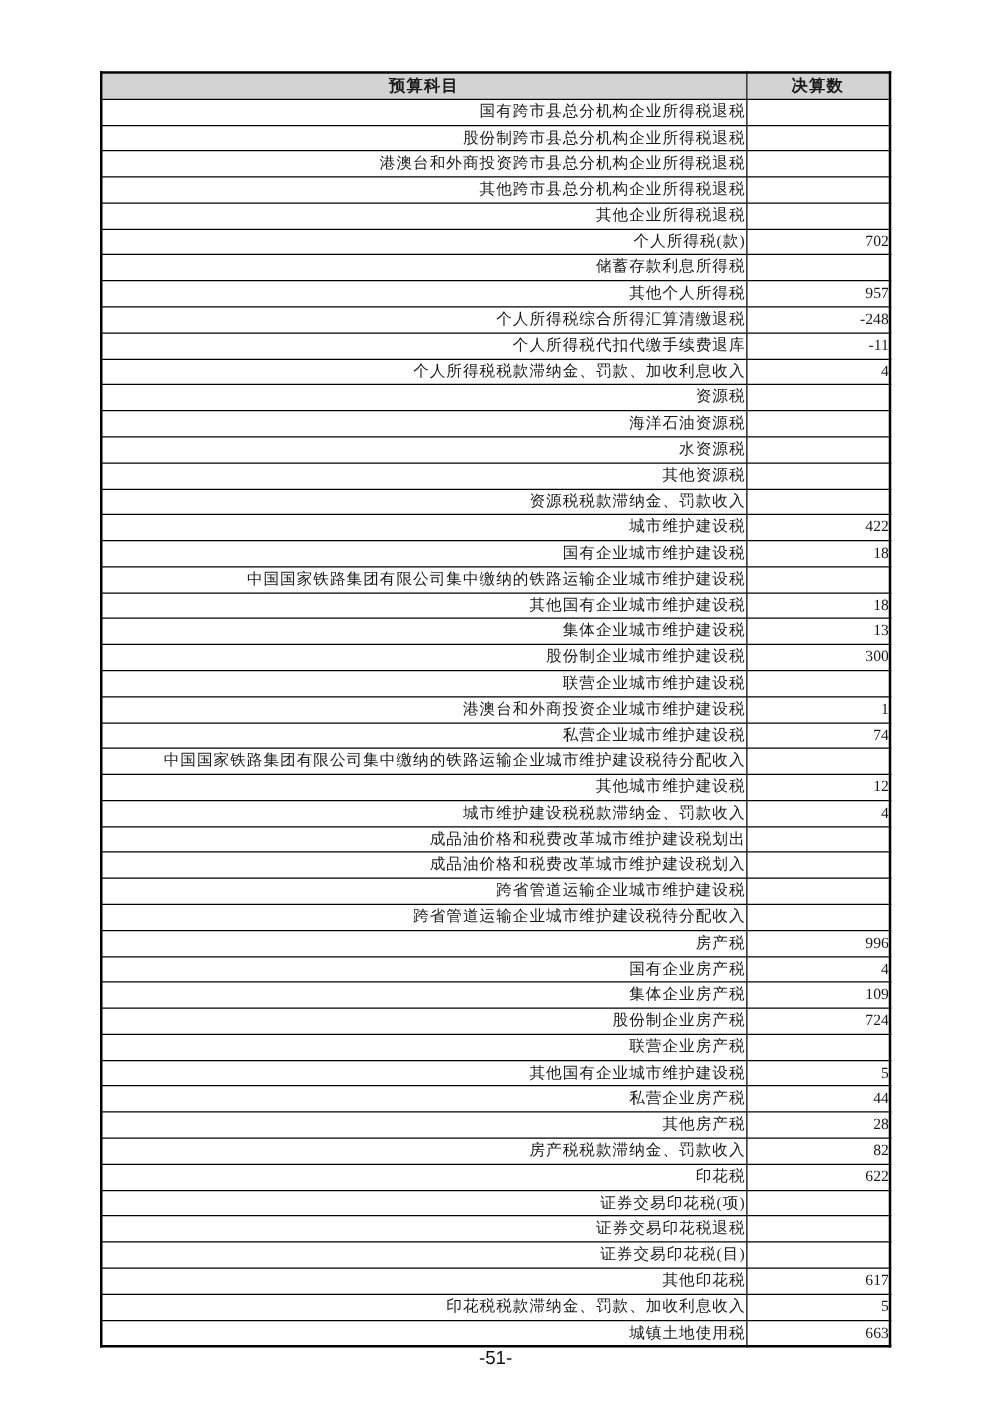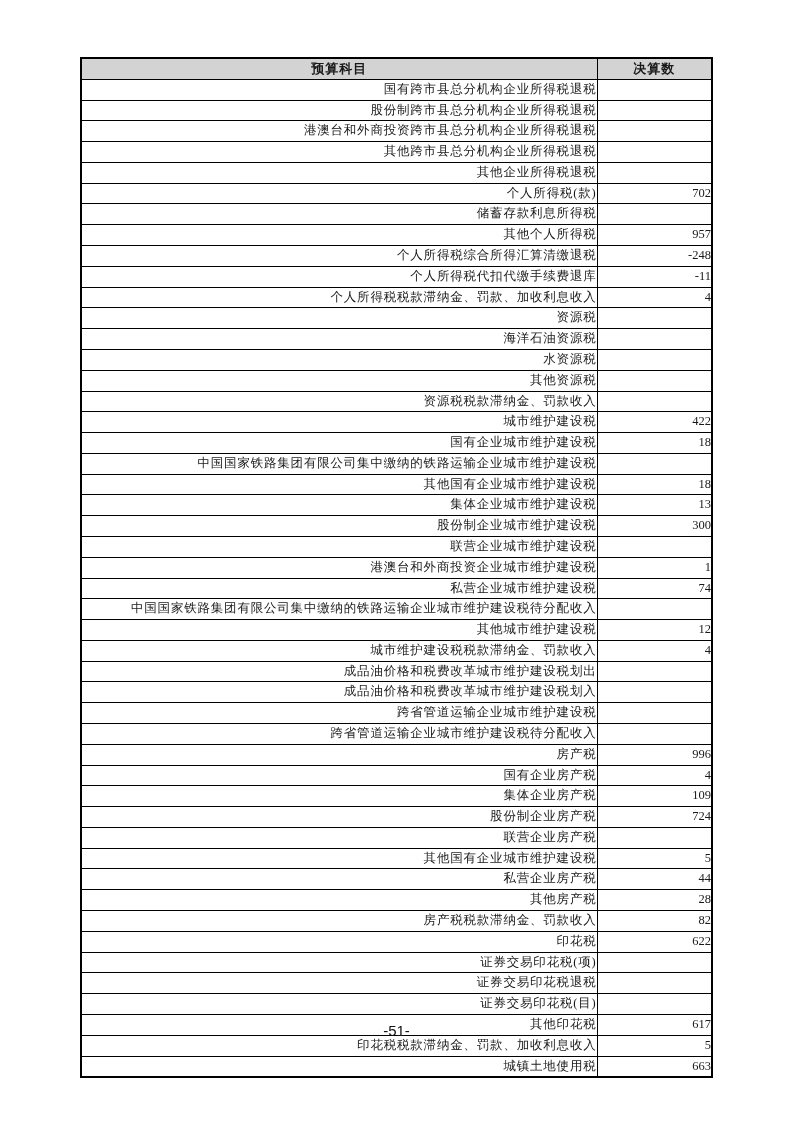--- a/index.html
+++ b/index.html
@@ -50,21 +50,21 @@
   td.subject-cell.indent-1 { padding-left: 16px; }
   td.subject-cell.indent-2 { padding-left: 29px; }
   td.amount-cell {
     text-align: right;
     font-size: 12.5px;
     letter-spacing: 0;
   }
   .page-number {
     position: absolute;
     left: 0; right: 0;
-    top: 1022px;
+    top: 1078px;
     text-align: center;
     font-family: "Liberation Sans", "DejaVu Sans", sans-serif;
     font-size: 15px;
     color: #111;
   }
 </style>
 </head>
 <body>
 
 <div class="page">

